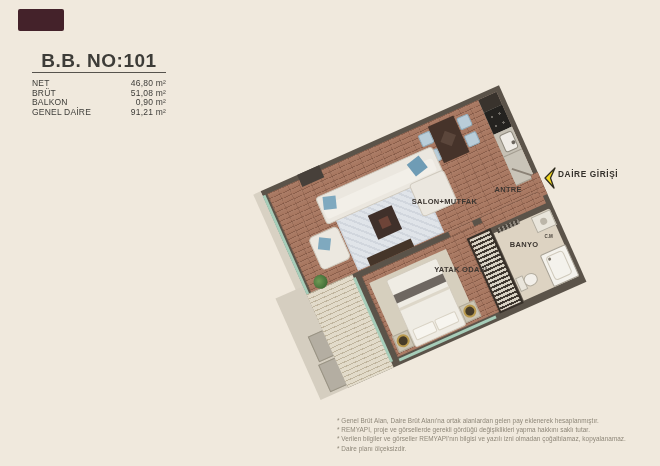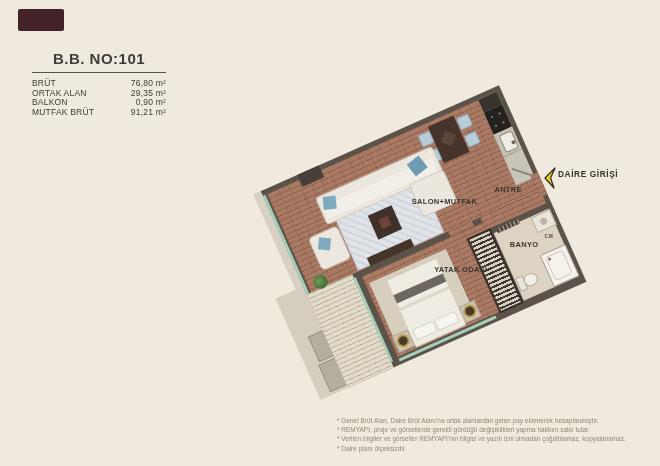--- a/index.html
+++ b/index.html
@@ -7,21 +7,21 @@
     width:660px;height:466px;position:relative;overflow:hidden;
     background:#f0e9dd;
     font-family:"Liberation Sans", sans-serif;
   }
   .abs{position:absolute;}
 
   
   .brand-logo{left:18px;top:9px;width:46px;height:22px;background:#44222a;border-radius:2px;}
 
   
-  .unit-title{left:32px;top:50px;width:134px;text-align:center;font-size:15px;font-weight:600;
+  .unit-title{left:32px;top:50px;width:134px;text-align:center;font-size:19px;font-weight:600;
     color:#3d3c38;letter-spacing:.5px;white-space:nowrap;}
   .title-rule{left:32px;top:72px;width:134px;height:1px;background:#56534d;}
   .area-table{left:32px;top:79px;width:134px;font-size:8.5px;color:#3d3c38;}
   .area-row{display:flex;justify-content:space-between;line-height:9.6px;letter-spacing:.2px;}
   .area-row .val{text-align:right;}
 
   
   .plan{left:293px;top:129px;width:261px;height:215px;transform:rotate(-24deg);}
   .apartment{left:0;top:0;width:261px;height:215px;background:#5b5349;}
   .wood{background-color:#a7765f;
@@ -132,33 +132,33 @@
 </style>
 </head>
 <body>
 
 <div class="abs brand-logo"></div>
 
 <div class="abs unit-title">B.B. NO:101</div>
 <div class="abs title-rule"></div>
 <div class="abs area-table">
   <div class="area-row">
+    <span>NET</span>
+    <span class="val">46,80 m²</span>
+  </div>
+  <div class="area-row">
     <span>BRÜT</span>
-    <span class="val">76,80 m²</span>
-  </div>
-  <div class="area-row">
-    <span>ORTAK ALAN</span>
-    <span class="val">29,35 m²</span>
+    <span class="val">51,08 m²</span>
   </div>
   <div class="area-row">
     <span>BALKON</span>
     <span class="val">0,90 m²</span>
   </div>
   <div class="area-row">
-    <span>MUTFAK BRÜT</span>
+    <span>GENEL DAİRE</span>
     <span class="val">91,21 m²</span>
   </div>
 </div>
 
 <div class="abs plan">
   <div class="abs apartment"></div>
   <div class="abs ext-ledge"></div>
   <div class="abs ext-slab"></div>
   <div class="abs planter1"></div>
   <div class="abs planter2"></div>

